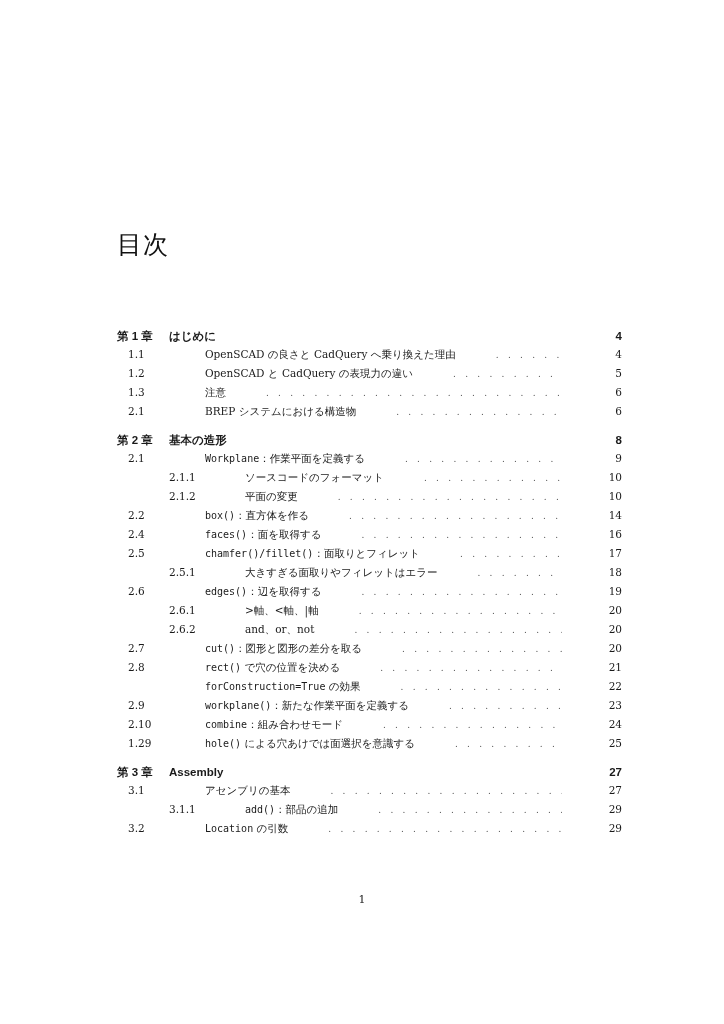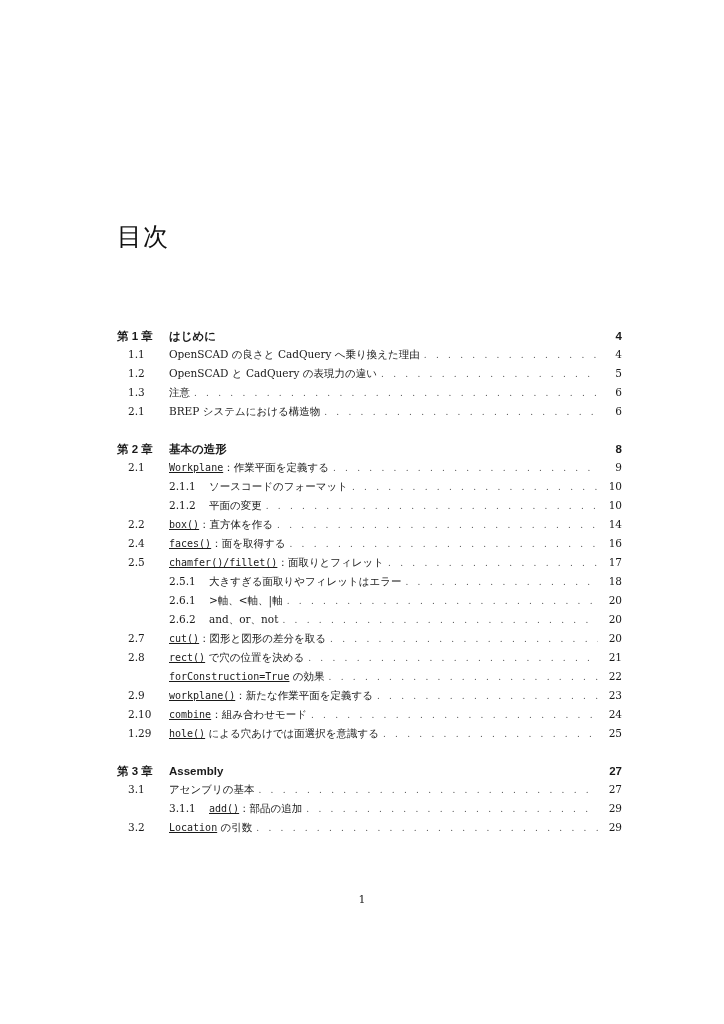--- a/index.html
+++ b/index.html
@@ -1,31 +1,31 @@
 <!DOCTYPE html>
 <html><head>
   <meta charset="utf-8">
   <style>
     html, body { margin:0; padding:0; background:#ffffff; }
     body { width:724px; height:1024px; position:relative; overflow:hidden;
       font-family:"DejaVu Serif","Liberation Serif",serif; color:#1a1a1a; }
-    .title { position:absolute; left:117px; top:220px; font-family:"DejaVu Sans","Liberation Sans",sans-serif;
+    .title { position:absolute; left:117px; top:228px; font-family:"DejaVu Sans","Liberation Sans",sans-serif;
       font-size:25px; letter-spacing:1px; color:#111; }
     .toc { position:absolute; left:117px; top:329px; width:505px; }
     .chap { display:flex; align-items:baseline; height:19px; margin-top:0; font-family:"Liberation Sans","DejaVu Sans",sans-serif; font-weight:bold; font-size:11.5px; }
-    .chap.gap { margin-top:18px; }
+    .chap.gap { margin-top:9px; }
     .chap .cnum { width:52px; white-space:nowrap; }
     .chap .cnum .n { font-weight:bold; }
     .chap .ctitle { flex:1; }
     .chap .cpage { text-align:right; min-width:20px; }
-    .row { display:flex; align-items:baseline; height:19px; font-size:10.5px; }
+    .row { display:flex; align-items:baseline; height:19px; font-size:10.5px;gap:36px; }
     .row .num { width:52px; text-align:left; padding-left:11px; box-sizing:border-box; }
     .row.sub .num { width:92px; padding-left:52px; }
     .row .label { white-space:nowrap; }
-    .mono { font-family:"DejaVu Sans Mono","Liberation Mono",monospace; font-size:10px;text-decoration:underline; }
+    .mono { font-family:"DejaVu Sans Mono","Liberation Mono",monospace; font-size:10px; }
     .row .dots { flex:1; overflow:hidden; white-space:nowrap; color:#555; letter-spacing:3.2px; margin:0 4px; text-align:right; font-size:9px; }
     .row .dots::before { content:". . . . . . . . . . . . . . . . . . . . . . . . . . . . . . . . . . . . . . . . . . . . . . . . . . . . . . . . . . . . . . . . . . . . . ."; }
     .row .page { min-width:20px; text-align:right; }
     .folio { position:absolute; left:0; width:724px; top:893px; text-align:center; font-size:11px; }
   </style>
 </head>
 <body>
 
 <div class="title">目次</div>
 
@@ -99,20 +99,26 @@
       <span class="label"><span class="mono">chamfer()/fillet()</span><span class="">：面取りとフィレット</span></span>
       <span class="dots"></span>
       <span class="page">17</span>
     </div>
     <div class="row sub">
       <span class="num">2.5.1</span>
       <span class="label"><span class="">大きすぎる面取りやフィレットはエラー</span></span>
       <span class="dots"></span>
       <span class="page">18</span>
     </div>
+    <div class="row">
+      <span class="num">2.6</span>
+      <span class="label"><span class="mono">edges()</span><span class="">：辺を取得する</span></span>
+      <span class="dots"></span>
+      <span class="page">19</span>
+    </div>
     <div class="row sub">
       <span class="num">2.6.1</span>
       <span class="label"><span class="">&gt;軸、&lt;軸、|軸</span></span>
       <span class="dots"></span>
       <span class="page">20</span>
     </div>
     <div class="row sub">
       <span class="num">2.6.2</span>
       <span class="label"><span class="">and、or、not</span></span>
       <span class="dots"></span>

